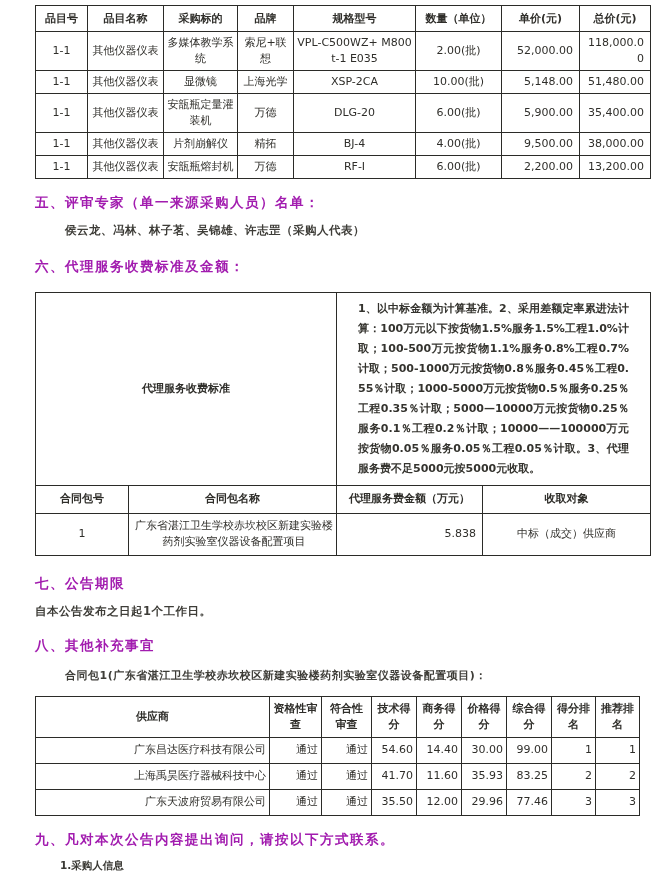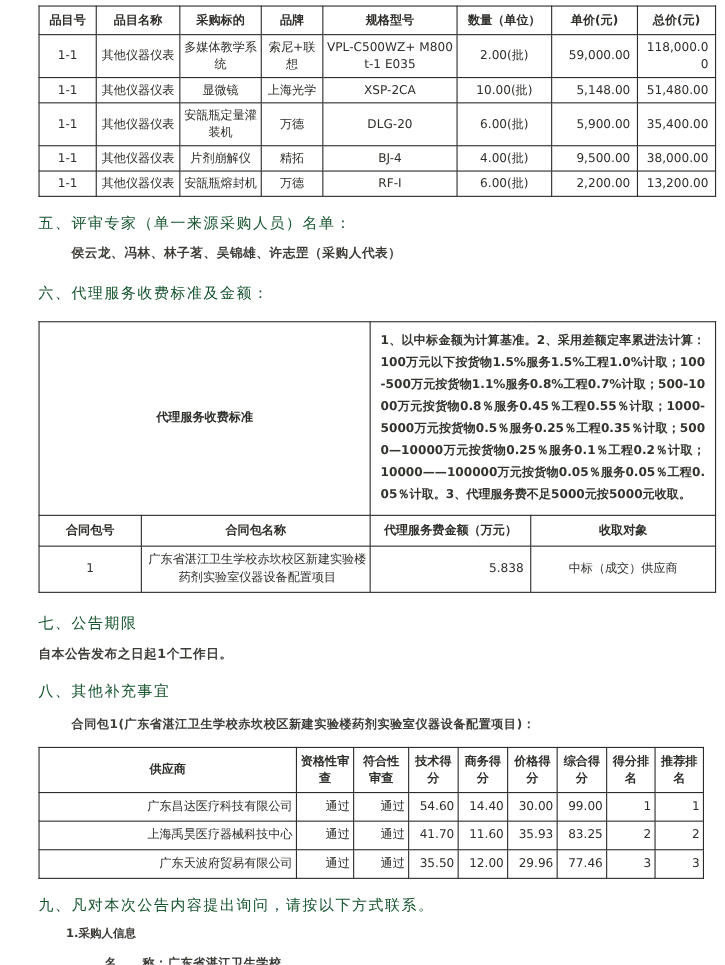--- a/index.html
+++ b/index.html
@@ -3,24 +3,24 @@
 <meta charset="utf-8">
 <style>
   html,body{margin:0;padding:0;background:#ffffff;}
   body{width:659px;height:877px;font-family:"DejaVu Sans","Liberation Sans",sans-serif;color:#35342f;overflow:hidden;}
   .page{box-sizing:border-box;width:659px;padding:5px 9px 0 35px;}
   table{border-collapse:collapse;table-layout:fixed;width:512px;}
   td,th{border:1px solid #2b2b28;font-size:11px;line-height:1.45;padding:3px 3px;text-align:center;vertical-align:middle;color:#2f2e2a;font-weight:normal;word-break:break-all;}
   th{font-weight:bold;}
   .num{text-align:right;padding-right:6px;}
   .left{text-align:center;padding-left:6px;}
-  .section-title{font-size:13.5px;font-weight:normal;color:#14532d;letter-spacing:1.5px;margin:0;}
+  .section-title{font-size:13.5px;font-weight:bold;color:#a21caf;letter-spacing:1.5px;margin:0;}
   .body-line{font-size:11.5px;font-weight:bold;color:#3e3d38;letter-spacing:0.5px;}
   .fee-std-label{font-weight:bold;}
-  .fee-std-text{text-align:justify;padding:6px 9px;line-height:20px;font-size:11px;font-weight:bold;color:#34332e;}
+  .fee-std-text{text-align:justify;padding:6px 21px;line-height:20px;font-size:11px;font-weight:bold;color:#34332e;}
   .fee-name-cell{height:42px;}
   .std-row-height{height:176px;}
   .hdr-row{height:26px;}
   .fee-hdr-row{height:28px;}
   .sup-hdr th{height:34px;}
   .sup-row td{height:19px;text-align:right;}
   .contact-block{font-size:11px;font-weight:bold;color:#3a3934;}
   .c-sub{margin:10px 0 0 25px;font-size:10.5px;}
   .c-line{margin:12px 0 0 60px;letter-spacing:0.5px;}
   .mt-items{margin-top:0;}
@@ -62,21 +62,21 @@
       <th>单价(元)</th>
       <th>总价(元)</th>
     </tr>
     <tr>
       <td>1-1</td>
       <td>其他仪器仪表</td>
       <td>多媒体教学系统</td>
       <td>索尼+联想</td>
       <td>VPL-C500WZ+ M800t-1 E035</td>
       <td>2.00(批)</td>
-      <td class="num">59,000.00</td>
+      <td class="num">52,000.00</td>
       <td class="num">118,000.00</td>
     </tr>
     <tr>
       <td>1-1</td>
       <td>其他仪器仪表</td>
       <td>显微镜</td>
       <td>上海光学</td>
       <td>XSP-2CA</td>
       <td>10.00(批)</td>
       <td class="num">5,148.00</td>

